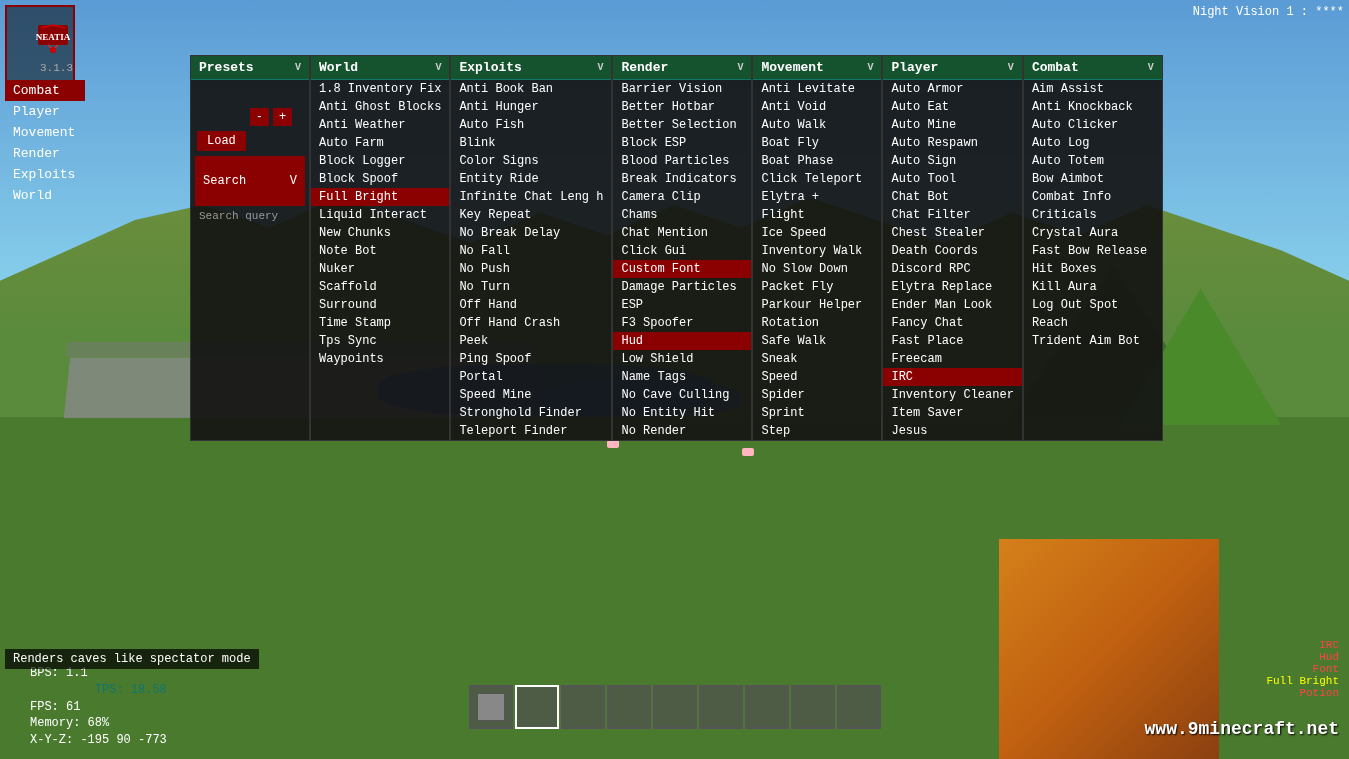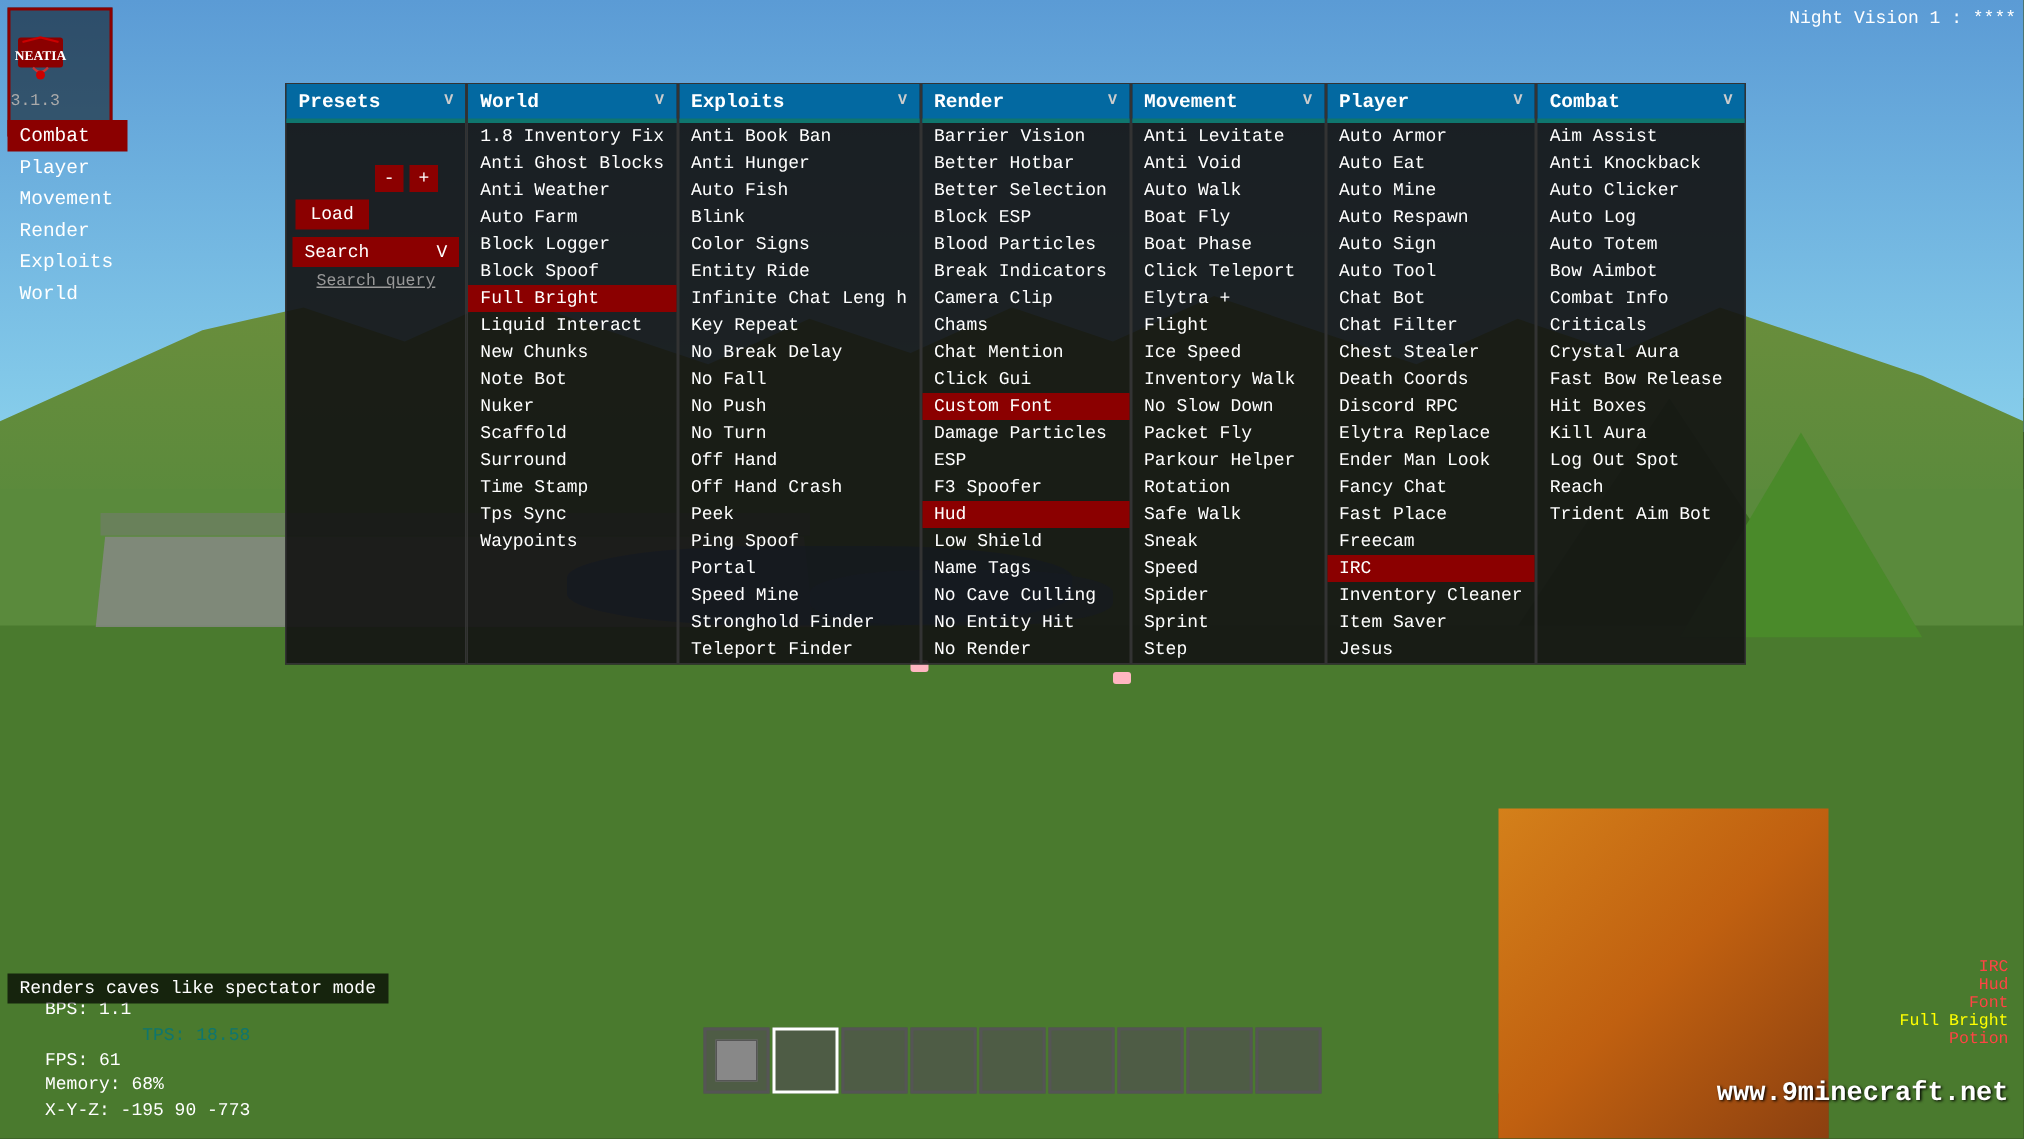--- a/index.html
+++ b/index.html
@@ -66,21 +66,21 @@
       align-items: center;
     }
 
     .logo-box {
       width: 70px;
       height: 86px;
       background: rgba(0,0,0,0.5);
       border: 2px solid #8B0000;
       display: flex;
       flex-direction: column;
-      align-items: flex-start;
+      align-items: flex-end;
       justify-content: center;
       position: relative;
     }
 
     .logo-version {
       color: #aaa;
       font-size: 11px;
       margin-top: 4px;
     }
 
@@ -115,29 +115,29 @@
       gap: 0;
     }
 
     .menu-column {
       background: rgba(20, 20, 20, 0.92);
       border: 1px solid #333;
       min-width: 130px;
     }
 
     .column-header {
-      background: #0369a1;
+      background: #14532d;
       color: #fff;
       padding: 4px 8px;
       display: flex;
       justify-content: space-between;
       align-items: center;
       font-size: 13px;
       font-weight: bold;
-      border-bottom: 3px solid #0f766e;
+      border-bottom: 1px solid #0f766e;
     }
 
     .column-header .arrow {
       font-size: 10px;
       color: #ccc;
     }
 
     .menu-item {
       color: #fff;
       padding: 2px 8px;
@@ -185,35 +185,34 @@
     }
 
     .search-row {
       padding: 2px 4px;
     }
 
     .search-btn {
       background: #8B0000;
       color: #fff;
       border: none;
-      padding: 3px 8px;
+      padding: 18px 8px;
       font-size: 12px;
       cursor: pointer;
       font-family: 'Courier New', monospace;
       width: 100%;
       text-align: left;
       display: flex;
       justify-content: space-between;
     }
 
     .search-query {
       color: #999;
-      padding: 2px 20px;
+      padding: 2px 8px;
       font-size: 11px;
-      text-decoration: underline;
     }
 
     
     .bottom-stats {
       position: absolute;
       bottom: 10px;
       left: 5px;
       z-index: 10;
       color: #fff;
       font-size: 12px;

